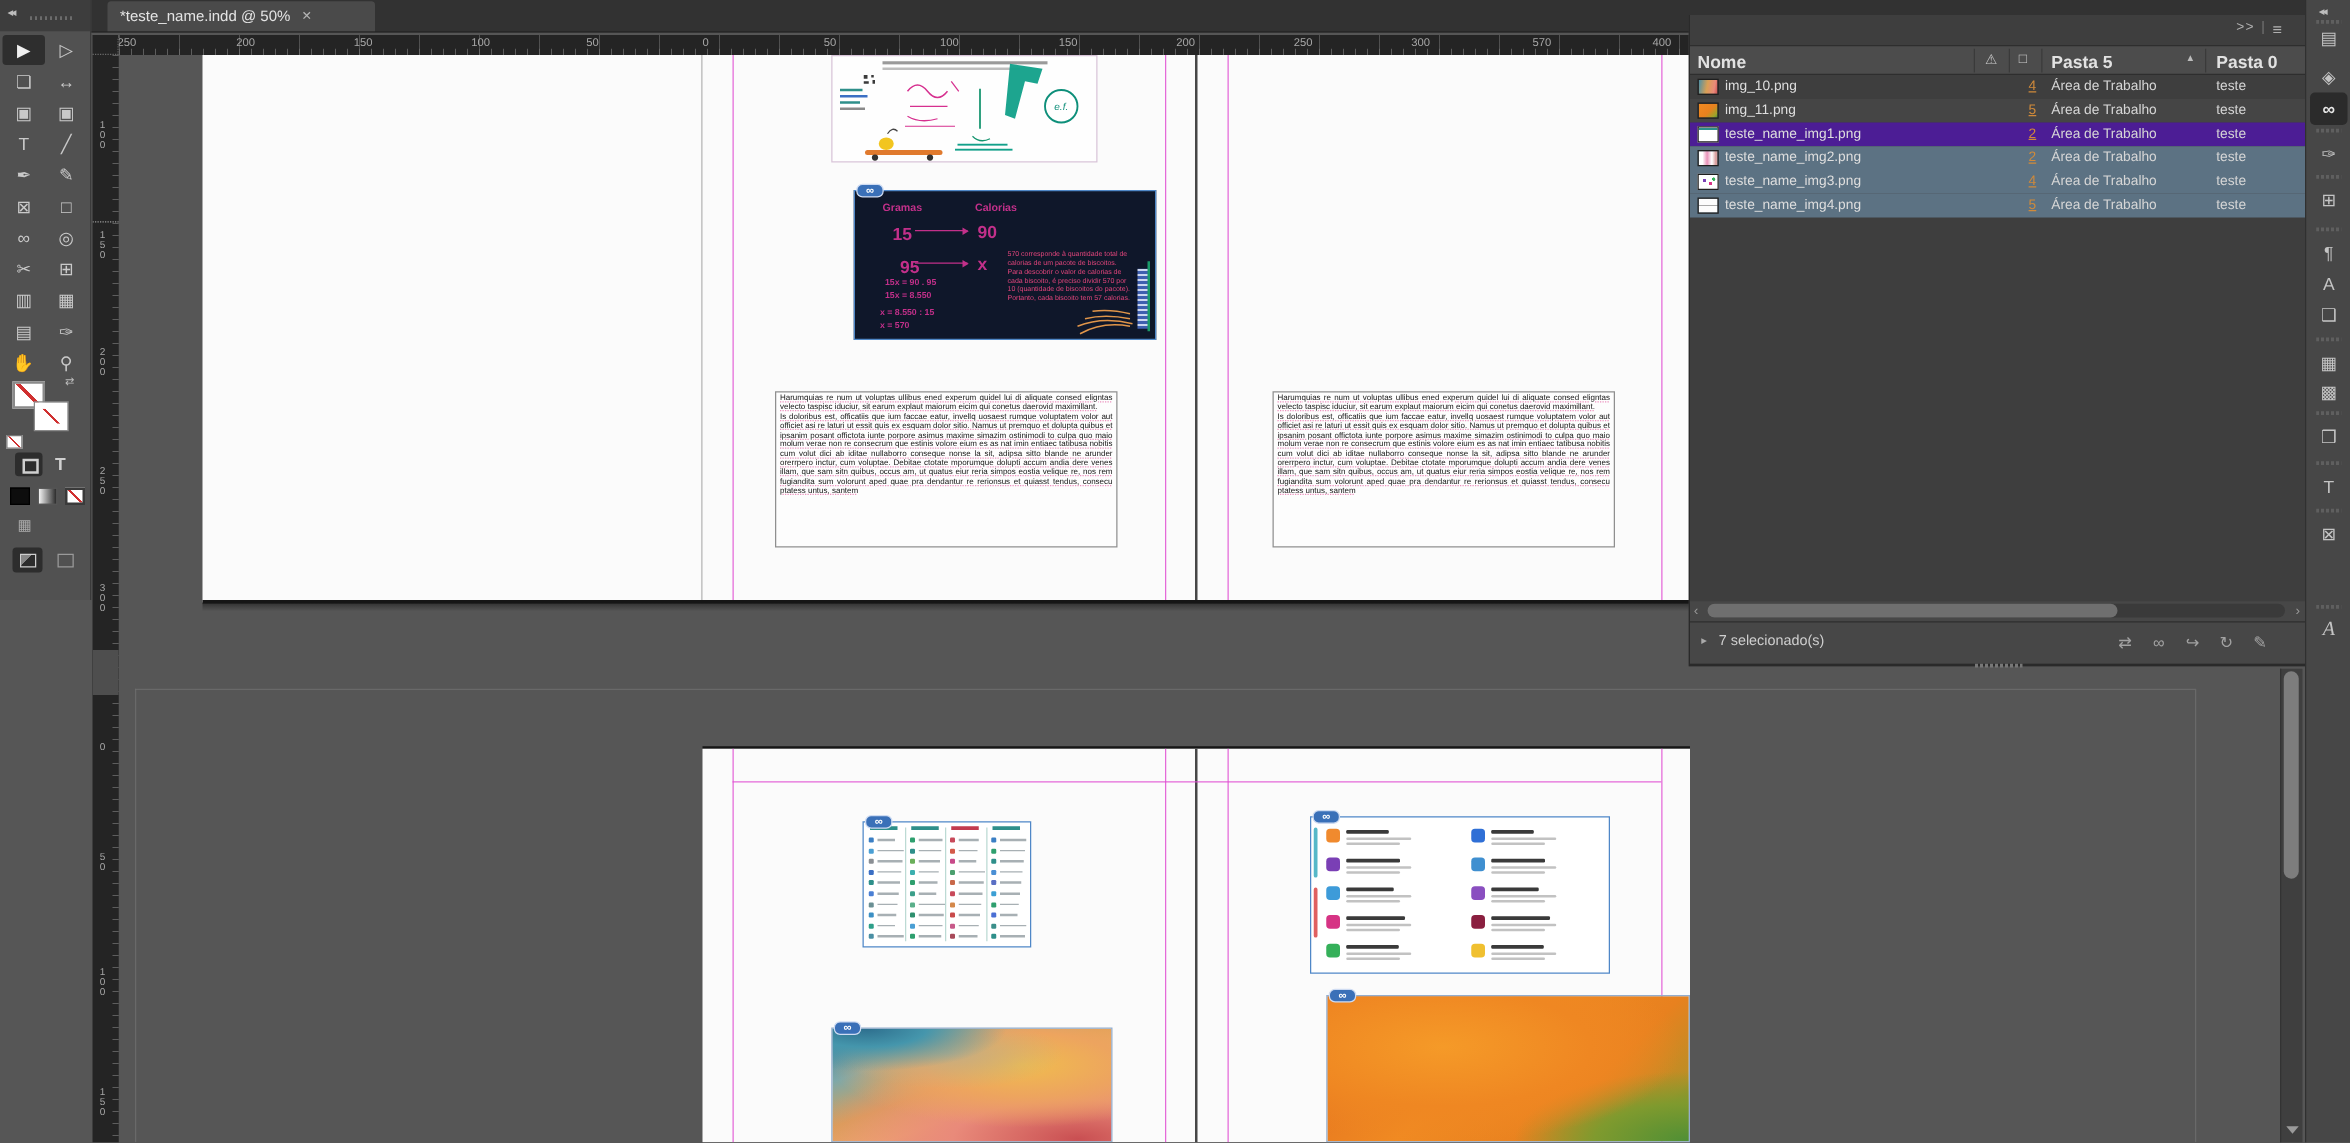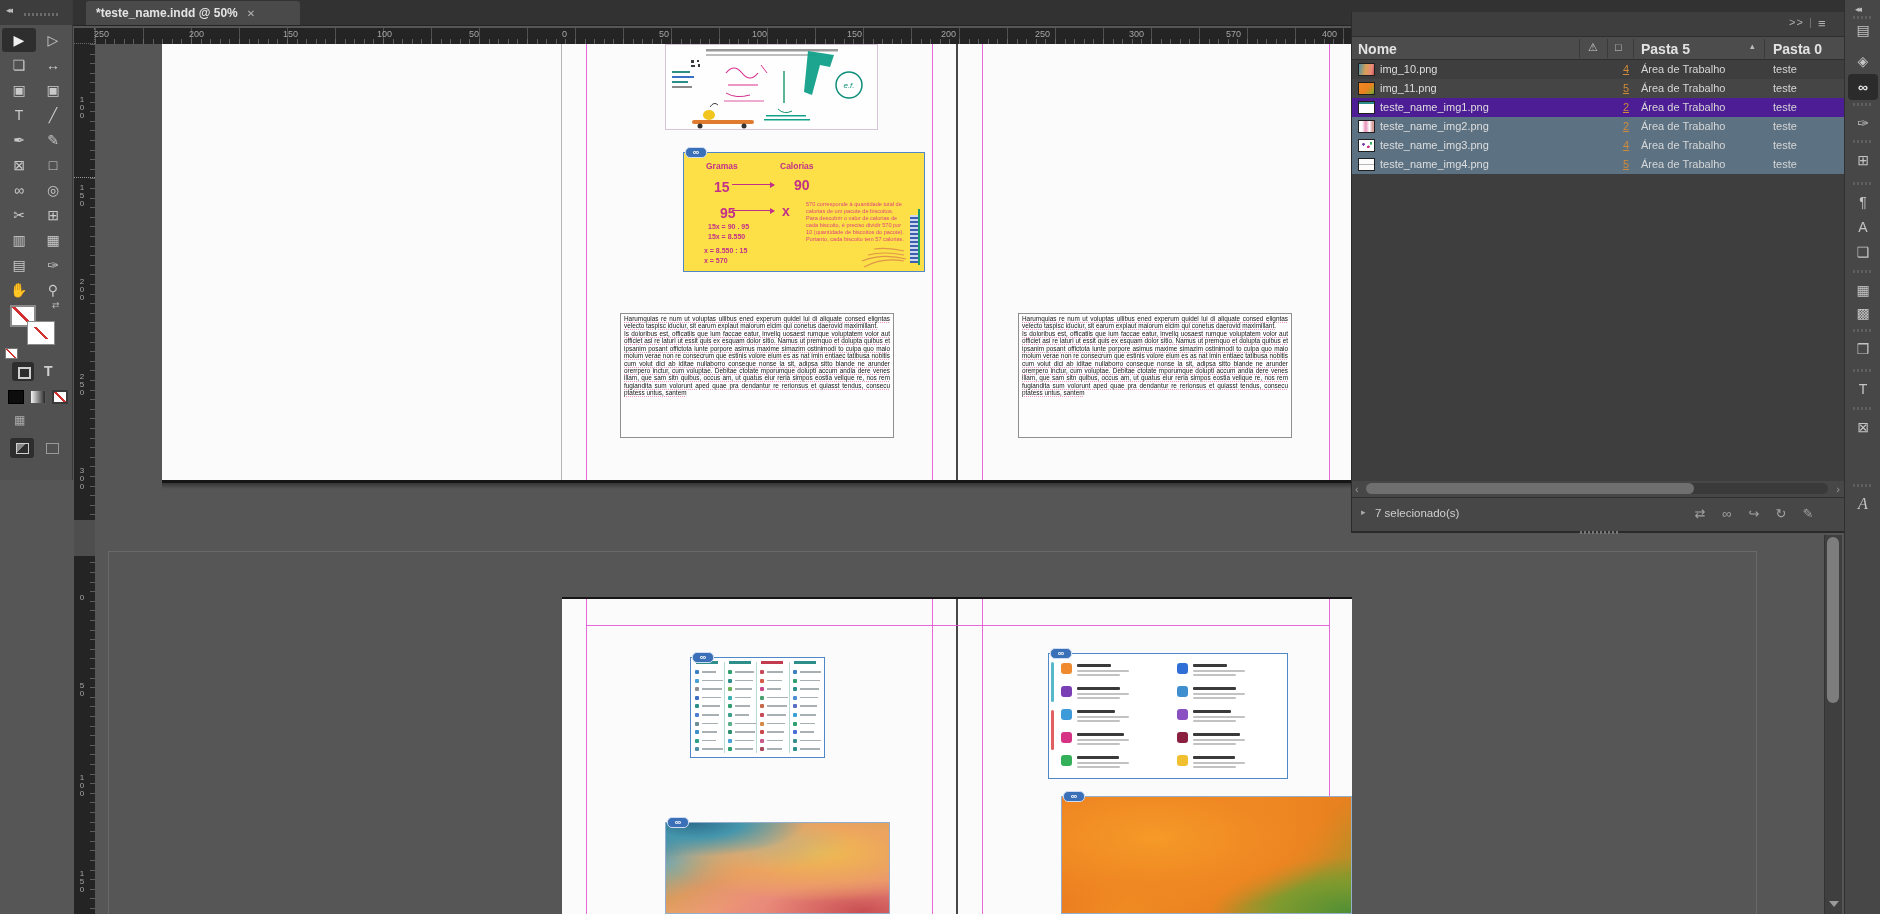--- a/index.html
+++ b/index.html
@@ -2,21 +2,21 @@
 <html><head>
 <meta charset="utf-8">
 <style>
   html,body{margin:0;padding:0;width:1880px;height:914px;overflow:hidden;background:#565656;
     font-family:"Liberation Sans", sans-serif; -webkit-font-smoothing:antialiased;}
   #app{position:relative;width:1880px;height:914px;}
   
   .tabbar{position:absolute;left:0;top:0;width:1880px;height:25px;background:#323232;border-bottom:1px solid #242424;}
   .doc-tab{position:absolute;left:86px;top:1px;width:214px;height:24px;background:#4a4a4a;border-radius:3px 3px 0 0;
     display:flex;align-items:center;gap:9px;padding:0 10px;box-sizing:border-box;}
-  .doc-tab .title{color:#e4e4e4;font-size:12px;font-weight:bold;white-space:nowrap;}
+  .doc-tab .title{color:#e4e4e4;font-size:12px;font-weight:normal;white-space:nowrap;}
   .doc-tab .x{color:#b5b5b5;font-size:10px;cursor:default;}
   
   .tools{position:absolute;left:0;top:0;width:72px;height:480px;background:#515151;border-right:1px solid #3a3a3a;}
   .tools-header{position:absolute;left:0;top:0;width:72px;height:25px;background:#3d3d3d;}
   .collapse{position:absolute;left:6px;top:5px;color:#bdbdbd;font-size:9px;letter-spacing:-2px;}
   .grip-dots{position:absolute;left:24px;top:13px;width:34px;height:3px;
     background:repeating-linear-gradient(90deg,#6b6b6b 0 2px,transparent 2px 4px);}
   #toolgrid{position:absolute;left:2px;top:28px;width:68px;display:grid;grid-template-columns:1fr 1fr;row-gap:1px;}
   .tool{height:24px;display:flex;align-items:center;justify-content:center;color:#c9c9c9;font-size:14px;border-radius:3px;}
   .tool.sel{background:#2e2e2e;color:#f0f0f0;}
@@ -48,21 +48,21 @@
   .pbline{position:absolute;background:#6e6e6e;opacity:.8;}
   .frame{position:absolute;box-sizing:border-box;}
   .selframe{border:1.5px solid #4f87c7;}
   .badge{position:absolute;width:22px;height:11px;background:#3a70b8;border:1px solid #cfdcf2;border-radius:5px;
     color:#fff;font-size:9px;line-height:9px;text-align:center;font-weight:bold;box-sizing:border-box;z-index:5;}
   .textframe{position:absolute;width:274px;height:125px;border:1px solid #8f8f8f;background:#fdfdfd;
     box-sizing:border-box;padding:1px 3px;overflow:hidden;}
   .textframe p{margin:0;font-size:6.4px;line-height:1.16;color:#141414;text-align:justify;
     text-decoration:underline dotted rgba(224,60,140,.55);text-decoration-thickness:1px;text-underline-offset:1px;}
   
-  .nutr{background:#fde047;}
+  .nutr{background:#0f172a;}
   .nutr span{position:absolute;color:#c2308a;font-weight:bold;}
   .nutr .hdr{font-size:8.5px;}
   .nutr .num{font-size:14px;}
   .nutr .step{font-size:7px;}
   .nutr .note{position:absolute;font-weight:normal;color:#e0457b;font-size:5.6px;line-height:1.25;width:100px;}
   .arrowline{position:absolute;height:1.2px;background:#c2308a;}
   .arrowline:after{content:"";position:absolute;right:-1px;top:-2.4px;border-left:5px solid #c2308a;
     border-top:3px solid transparent;border-bottom:3px solid transparent;}
   .bluestripes{position:absolute;background:repeating-linear-gradient(0deg,#3f5fae 0 2px,#ccd6ef 2px 4px);}
   .greenline{position:absolute;background:#1a9a6a;}
@@ -192,21 +192,21 @@
         <path d="M44,62 q4,-6 8,-2" stroke="#444" stroke-width="1" fill="none"></path>
       </svg>
     </div>
 
     <div class="frame selframe nutr" style="left:588px;top:108px;width:242px;height:120px;">
       <span class="hdr" style="left:22px;top:8px;">Gramas</span>
       <span class="hdr" style="left:96px;top:8px;">Calorias</span>
       <div id="nutr-rows">
           <span class="num" style="left: 30px; top: 26px;">15</span>
           <div class="arrowline" style="left: 48px; top: 31px; width: 42px;"></div>
-          <span class="num" style="left: 110px; top: 24px;">90</span>
+          <span class="num" style="left: 98px; top: 24px;">90</span>
           <span class="num" style="left: 36px; top: 52px;">95</span>
           <div class="arrowline" style="left: 48px; top: 57px; width: 42px;"></div>
           <span class="num" style="left: 98px; top: 50px;">x</span>
         </div>
       <div id="nutr-steps">
           <span class="step" style="left: 24px; top: 70px;">15x = 90 . 95</span>
           <span class="step" style="left: 24px; top: 80px;">15x = 8.550</span>
           <span class="step" style="left: 20px; top: 94px;">x = 8.550 : 15</span>
           <span class="step" style="left: 20px; top: 104px;">x = 570</span>
         </div>

